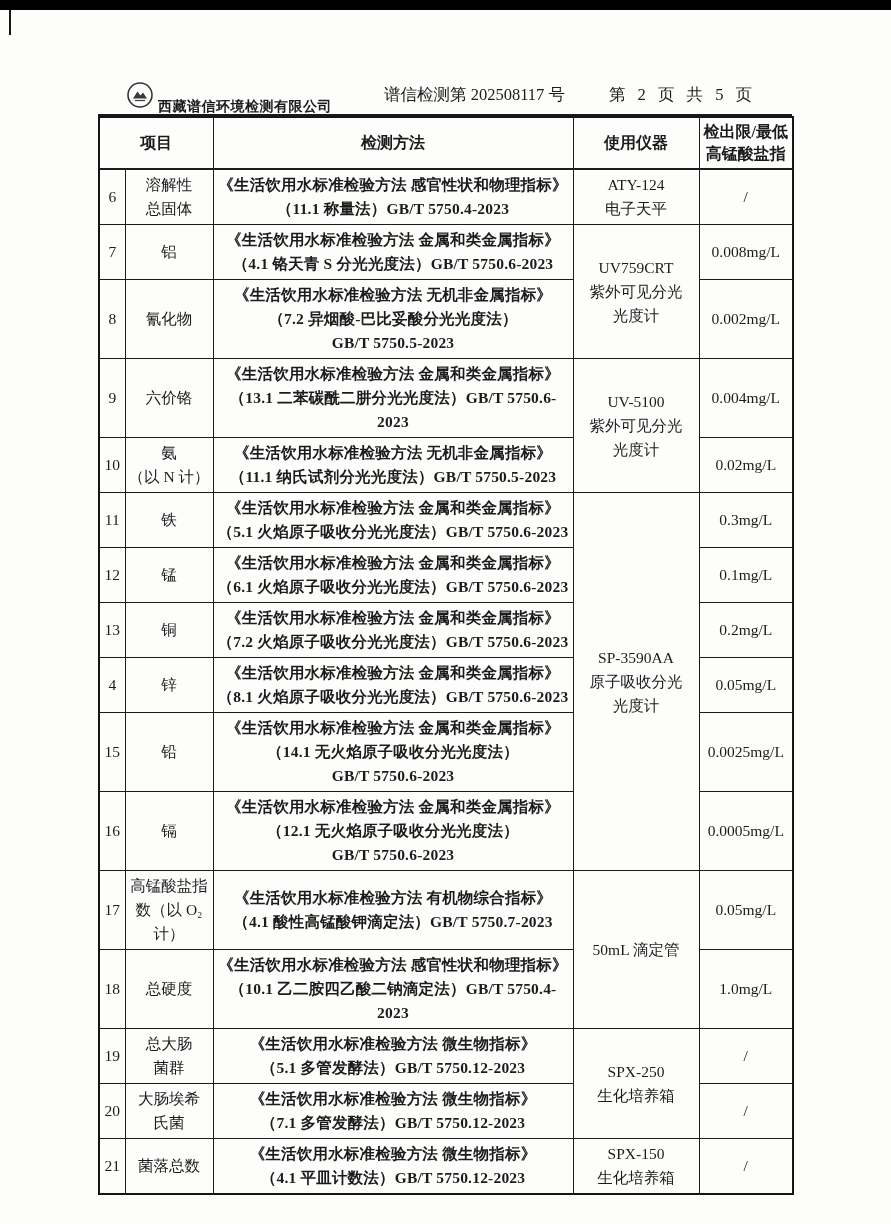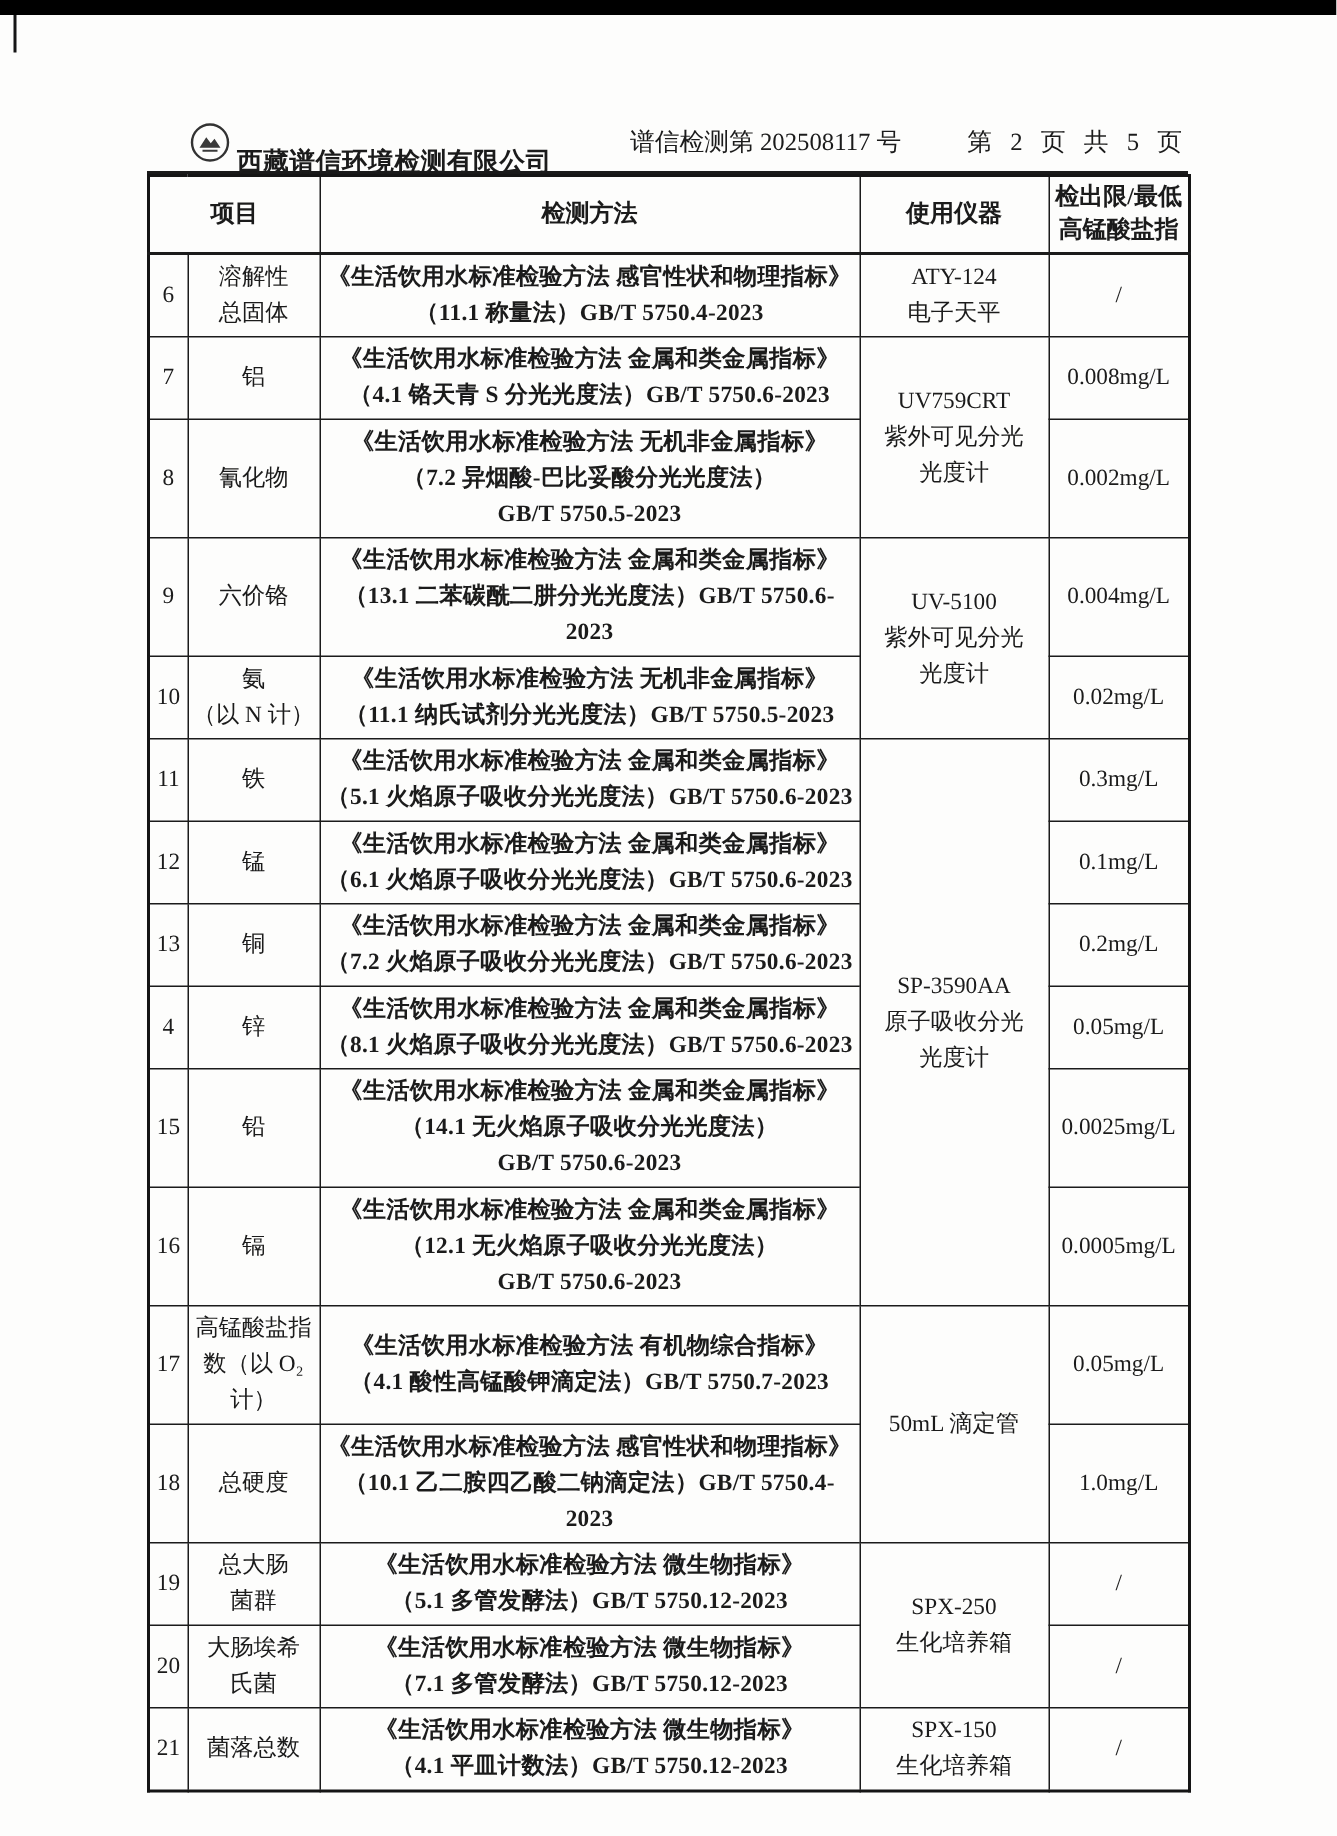--- a/index.html
+++ b/index.html
@@ -24,21 +24,21 @@
   }
   .doc-header {
     display: flex; align-items: center;
     padding-left: 28px; height: 30px;
   }
   .logo {
     width: 28px; height: 28px; margin-right: 4px; flex: 0 0 auto;
     display: inline-flex; align-items: center; justify-content: center;
   }
   .logo svg { width: 28px; height: 28px; }
-  .company { font-size: 17px; font-weight: bold; letter-spacing: 0.5px; margin-top: 24px; }
+  .company { font-size: 14px; font-weight: bold; letter-spacing: 0.5px; margin-top: 24px; }
   .docno { font-size: 16.5px; margin-left: 52px; }
   .pageinfo { font-size: 16.5px; margin-left: 44px; letter-spacing: 4px; }
   .rule { border-top: 2px solid #1a1a1a; margin-top: 4px; }
   .title {
     text-align: center; font-size: 18px; font-weight: bold;
     margin: 9px 0 11px 0; letter-spacing: 0.5px;
   }
   table.methods {
     border-collapse: collapse; width: 694px; table-layout: fixed;
     border: 2.5px solid #151515;

